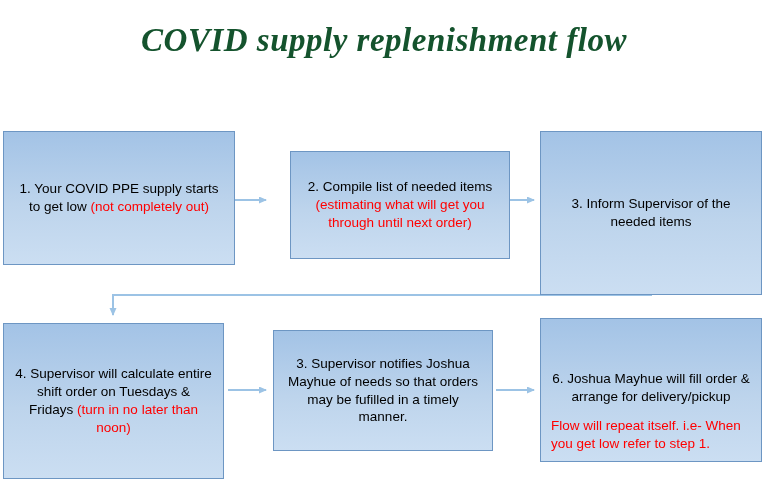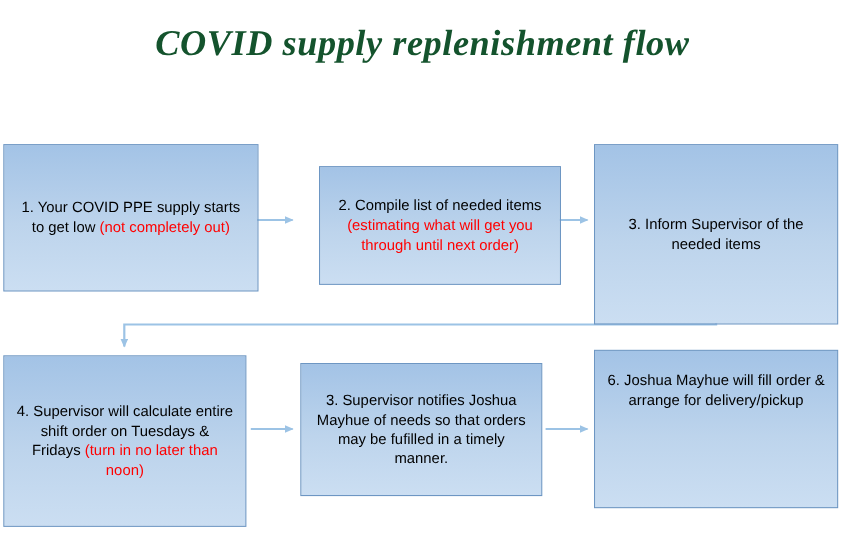--- a/index.html
+++ b/index.html
@@ -20,22 +20,22 @@
     position:absolute;
     background:linear-gradient(180deg, #a3c3e6 0%, #bdd4ec 55%, #cbdef2 100%);
     border:1px solid #6d96c3;
     display:flex; flex-direction:column;
     justify-content:center; align-items:center;
     text-align:center;
     font-size:13.5px; line-height:1.32; color:#000;
     padding:8px 10px;
   }
   .box.box-top {
-    justify-content:flex-start;
-    padding-top:18px;
+    justify-content:flex-end;
+    padding-top:30px;
   }
   .red { color:#ff0000; }
   .red-block {
     display:block; width:100%;
     text-align:left; margin-top:12px;
     color:#ff0000;
   }
   svg.connectors {
     position:absolute; left:0; top:0;
     pointer-events:none;
@@ -81,13 +81,14 @@
 <div id="box4" class="box">
   <div><span>4. Supervisor will calculate entire shift order on Tuesdays &amp; Fridays </span><span class="red">(turn in no later than noon)</span></div>
 </div>
 
 <div id="box5" class="box">
   <div><span>3. Supervisor notifies Joshua Mayhue of needs so that orders may be fufilled in a timely manner.</span></div>
 </div>
 
 <div id="box6" class="box box-top">
   <div><span>6. Joshua Mayhue will fill order &amp; arrange for delivery/pickup</span></div>
+  <div class="red-block">Flow will repeat itself. i.e- When you get low refer to step 1.</div>
 </div>
 
 </body></html>

